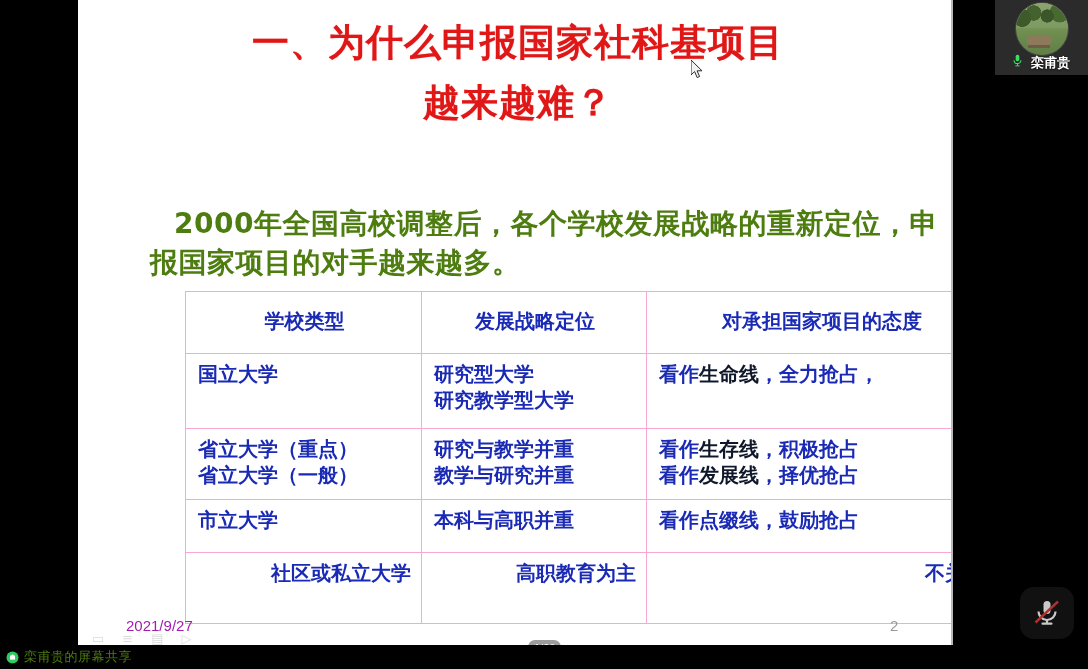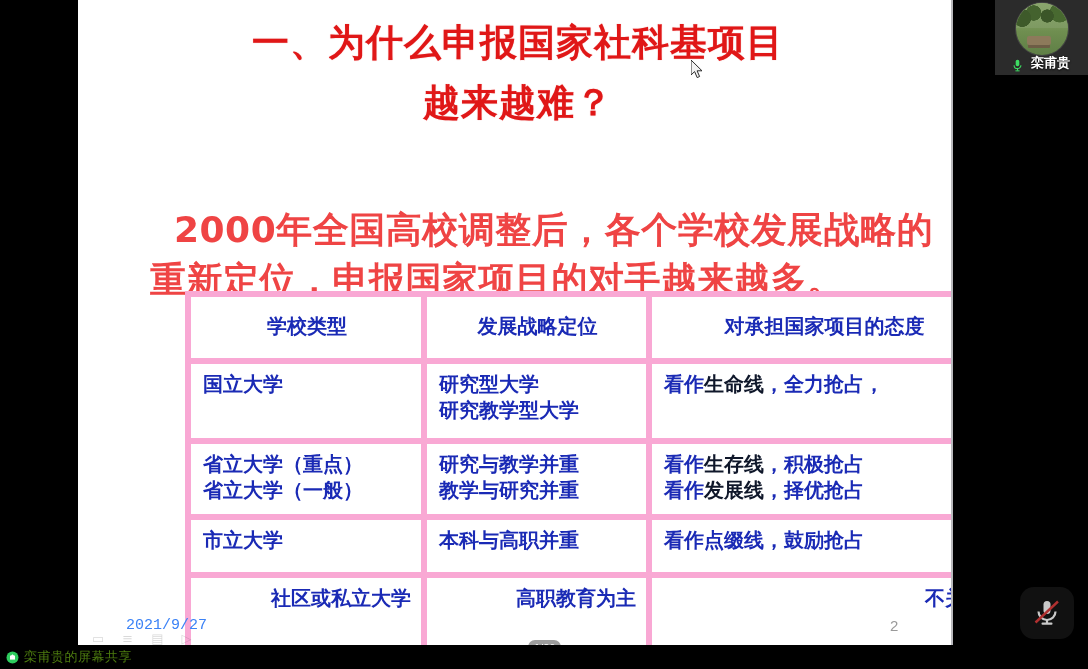--- a/index.html
+++ b/index.html
@@ -24,50 +24,50 @@
   }
   #title1{position:absolute;left:40px;top:24px;width:800px;font-size:37px;}
   #title2{position:absolute;left:40px;top:84px;width:800px;font-size:37px;}
 
   #subhead{
     position:absolute;left:62px;top:157px;
     color:#1a1a9c;font-weight:bold;font-size:27px;letter-spacing:1px;
   }
   #para{
     position:absolute;left:72px;top:205px;width:810px;
-    color:#ef4444;font-weight:bold;font-size:36px;line-height:1.38;
+    color:#4d7c0f;font-weight:bold;font-size:28px;line-height:1.38;
     letter-spacing:0.5px;
   }
   #para .indent{display:inline-block;width:24px;}
 
   
   #tbl{
     position:absolute;left:107px;top:291px;width:810px;
     border-collapse:collapse;table-layout:fixed;
     background:#fff;
   }
   #tbl td{
-    border:6px solid #f9a8d4;
+    border:1px solid #f9a8d4;
     color:#1a2ab5;font-weight:bold;font-size:20px;
     padding:7px 10px 7px 12px;vertical-align:top;line-height:1.32;
   }
   #tbl col.c1{width:236px;}
   #tbl col.c2{width:225px;}
   #tbl col.c3{width:349px;}
   #tbl tr.head td{text-align:center;vertical-align:middle;height:50px;padding-top:4px;}
   #tbl tr.r1 td{height:60px;}
   #tbl tr.r2 td{height:56px;}
   #tbl tr.r3 td{height:38px;}
   #tbl tr.r4 td{height:56px;text-align:right;}
   .hl{color:#0f172a;}
 
   
   #slide-date{
-    position:absolute;left:48px;top:617px;color:#3b82f6;
-    font-size:15px;font-family:Liberation Mono, monospace;
+    position:absolute;left:48px;top:617px;color:#a21caf;
+    font-size:15px;font-family:Liberation Sans, sans-serif;
   }
   #slide-pageno{
     position:absolute;left:812px;top:617px;color:#9a9a9a;
     font-size:15px;font-family:"Liberation Sans",sans-serif;
   }
   #view-icons{
     position:absolute;left:14px;top:631px;display:flex;gap:18px;
     opacity:.22;color:#555;font-size:13px;
   }
   #pagepill{
@@ -100,21 +100,21 @@
       radial-gradient(circle at 84% 38%, #486930 0 21%, transparent 22%),
       linear-gradient(#8aa56d,#7e9a62);
   }
   #tile-avatar .bench{
     position:absolute;left:22%;bottom:20%;width:46%;height:16%;
     background:#8d7a5b;border-radius:2px;
     box-shadow:0 4px 0 -1px #6d5d45;
   }
   #tile-name{
     position:absolute;left:0;bottom:3px;width:100%;
-    display:flex;align-items:flex-end;justify-content:center;gap:9px;
+    display:flex;align-items:flex-start;justify-content:center;gap:9px;
     color:#fff;font-size:13px;font-weight:bold;
     text-shadow:0 1px 2px rgba(0,0,0,.9);
   }
   #mic-green{width:9px;height:13px;flex:0 0 auto;}
 
   
   #mic-muted{
     position:absolute;right:14px;bottom:30px;width:54px;height:52px;
     background:#111;border-radius:14px;
     display:flex;align-items:center;justify-content:center;

